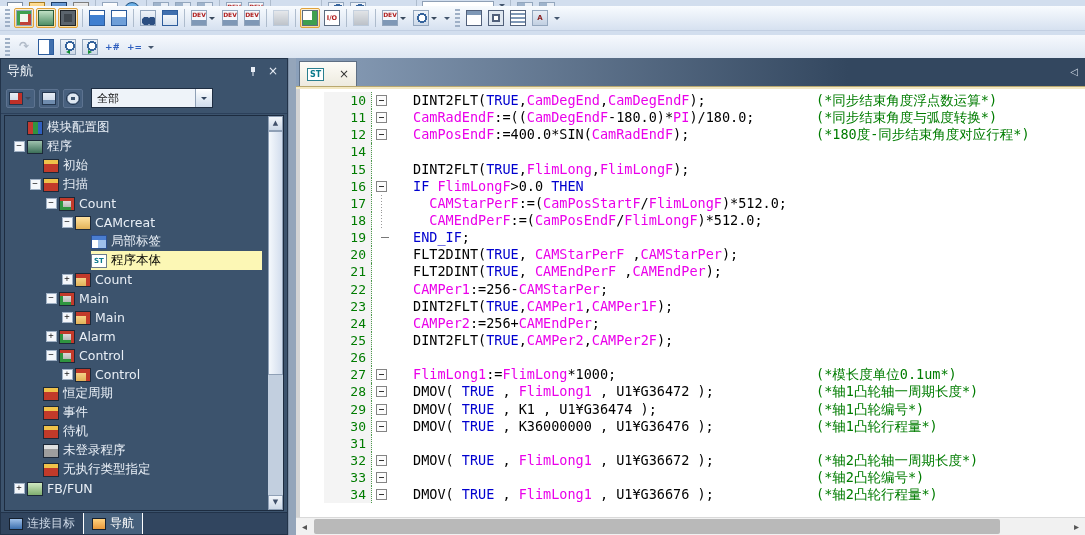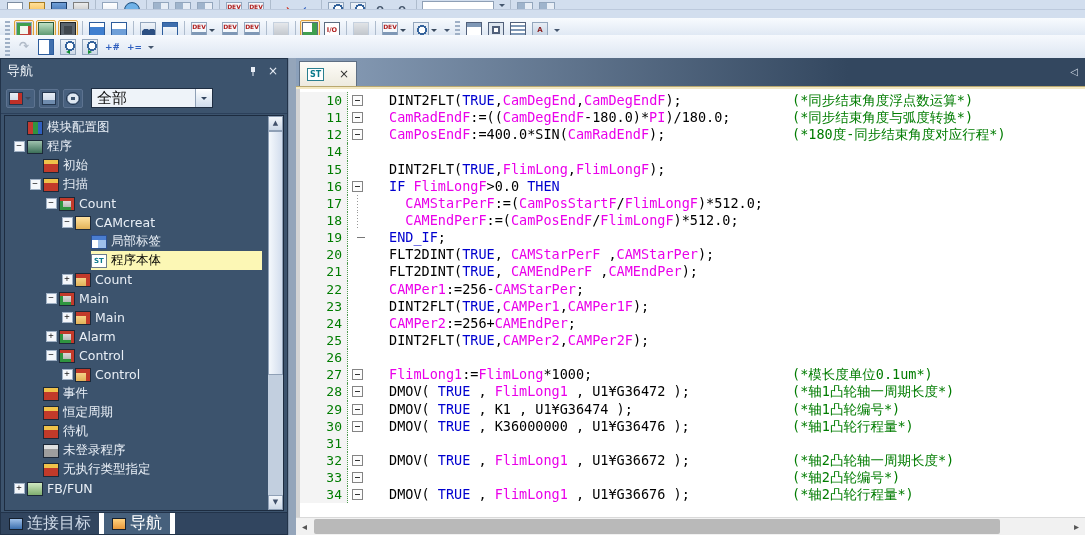--- a/index.html
+++ b/index.html
@@ -3,21 +3,21 @@
 <meta charset="utf-8">
 <style>
   html,body{margin:0;padding:0;}
   body{width:1085px;height:535px;overflow:hidden;font-family:"DejaVu Sans",sans-serif;}
   #screen{position:relative;width:1085px;height:535px;background:#d2deee;overflow:hidden;}
 
   
   .tbrow{position:absolute;left:0;width:100%;display:flex;align-items:center;box-sizing:border-box;}
   #toolbar1{top:0;height:10px;overflow:hidden;background:#d2deee;border-bottom:1px solid #bcc9dc;padding-left:4px;}
   #toolbar1 .tbtn,#toolbar1 .mini-combo{margin-top:10px;}
-  #toolbar2{top:18px;height:25px;background:linear-gradient(#f8fbfe,#d6e1f0);border-bottom:1px solid #c2cfe2;padding-left:2px;}
+  #toolbar2{top:6px;height:25px;background:linear-gradient(#f8fbfe,#d6e1f0);border-bottom:1px solid #c2cfe2;padding-left:2px;}
   #toolbar3{top:35px;height:24px;background:linear-gradient(#f6f9fd,#dde6f2);border-bottom:1px solid #c2cfe2;padding-left:2px;}
   .grip{width:5px;height:18px;margin:0 3px;background:repeating-linear-gradient(180deg,#9fb0c6 0 2px,transparent 2px 4px);flex:none;}
   .sep{width:1px;height:18px;background:#aebccd;margin:0 3px;flex:none;}
   .tbtn{display:flex;align-items:center;padding:1px;border:1px solid transparent;border-radius:2px;margin:0 1px;flex:none;}
   .tbtn.on{background:linear-gradient(#fdf0d4,#f8ddA0);background-color:#fae3ae;border-color:#e0a23c;}
   .tbtn.dis{opacity:.45;}
   .dd{width:0;height:0;border:3px solid transparent;border-top-color:#3a4a5e;margin:3px 1px 0 2px;}
   .tbcaret{width:11px;height:18px;display:flex;align-items:center;justify-content:center;flex:none;}
   .tbcaret .ct{width:0;height:0;border:3px solid transparent;border-top-color:#44566e;margin-top:4px;}
   .mini-combo{height:16px;background:#fff;border:1px solid #8fa0b6;flex:none;margin:0 2px;}
@@ -60,21 +60,21 @@
   #navpanel{position:absolute;left:0;top:58px;width:288px;bottom:0;background:#3c536d;box-sizing:border-box;border:1px solid #223349;}
   .nav-title{height:24px;display:flex;align-items:center;padding:0 6px;color:#f2f6fb;font-size:13px;}
   .nav-title .sp{flex:1;}
   .nav-title .tbx{width:16px;height:16px;display:flex;align-items:center;justify-content:center;color:#e8eef6;font-size:12px;margin-left:4px;}
   .nav-toolbar{height:30px;display:flex;align-items:center;padding:0 5px;border-bottom:1px solid #2c405a;}
   .nbtn{display:flex;align-items:center;padding:2px;border:1px solid #5d7390;border-radius:2px;margin-right:4px;background:#47607e;}
   .ni{width:14px;height:13px;box-sizing:border-box;background:linear-gradient(#e8eef6,#c2d0e2);border:1px solid #24364e;}
   .ni-disp{box-shadow:inset -4px -4px 0 #c03028;}
   .ni-col{box-shadow:inset 0 -4px 0 #6f8cae;}
   .ni-gear{border-radius:50%;background:radial-gradient(circle,#3c536d 2px,#dfe7f0 2px 5px,#8fa3ba 5px);}
-  .nav-combo{flex:none;width:122px;height:20px;background:#eef3f9;border:1px solid #1f2e42;display:flex;align-items:center;font-size:15px;color:#111;padding-left:5px;box-sizing:border-box;margin-left:4px;}
+  .nav-combo{flex:none;width:122px;height:20px;background:#eef3f9;border:1px solid #1f2e42;display:flex;align-items:center;font-size:11px;color:#111;padding-left:5px;box-sizing:border-box;margin-left:4px;}
   .nav-combo .sp{flex:1;}
   .nav-combo .cbtn{width:16px;height:18px;background:linear-gradient(#fdfeff,#cfdcec);border-left:1px solid #8fa0b6;display:flex;align-items:center;justify-content:center;}
   .nav-combo .ct{width:0;height:0;border:3px solid transparent;border-top-color:#33455e;margin-top:3px;}
 
   .treebox{position:absolute;left:3px;right:3px;top:56px;bottom:23px;border:1px solid #1d2c40;background:#3c536d;overflow:hidden;}
   .tree{position:absolute;left:0;top:2px;right:16px;}
   .trow{height:19px;display:flex;align-items:center;font-size:12.5px;color:#e9eff6;white-space:nowrap;}
   .texp{width:16px;height:16px;flex:none;display:flex;align-items:center;justify-content:center;}
   .texp .bx{width:9px;height:9px;background:#f4f7fb;border:1px solid #9fb0c4;font:9px/7px "DejaVu Sans Mono",monospace;color:#222;text-align:center;}
   .tcell{display:flex;align-items:center;padding:1px 3px 1px 0;}
@@ -91,38 +91,38 @@
   .ti-label{background:#fff;box-shadow:inset 0 4px 0 #4a7dd0, inset -8px 0 0 #9fc0ea;border-color:#2c4f8c;}
   .ti-st{background:#fff;color:#0c7a8c;border-color:#6c7c8c;}
   .ti-fbfun{background:linear-gradient(#cfe8c0,#7fae6f);}
 
   .vscroll{position:absolute;right:0;top:0;width:15px;bottom:0;background:#c2cfdf;}
   .vbtn{position:absolute;left:0;width:15px;height:15px;background:linear-gradient(#f2f6fb,#cdd9e8);border:1px solid #8fa0b6;box-sizing:border-box;color:#40506a;font-size:7px;text-align:center;line-height:13px;}
   .vbtn.up{top:0;} .vbtn.down{bottom:0;}
   .vthumb{position:absolute;left:0;width:15px;top:15px;height:62%;background:linear-gradient(90deg,#f4f8fc,#d2dded);border:1px solid #8fa0b6;box-sizing:border-box;}
 
   .nav-tabs{position:absolute;left:0;right:0;bottom:0;height:21px;display:flex;align-items:stretch;background:#31455f;border-top:1px solid #22334a;}
-  .ntab{display:flex;align-items:center;padding:0 8px;font-size:16px;color:#cfdae8;border-right:5px solid #ffffff;}
+  .ntab{display:flex;align-items:center;padding:0 8px;font-size:12px;color:#cfdae8;border-right:1px solid #ffffff;}
   .ntab.active{background:#46607c;color:#fff;}
   .bt{width:14px;height:12px;margin-right:4px;border:1px solid #16202e;box-sizing:border-box;}
   .bt-connect{background:linear-gradient(#9fc0e8,#3c6fae);}
   .bt-nav{background:linear-gradient(#ffd27f,#e8983a);}
 
   
   #splitter{position:absolute;left:288px;top:58px;width:8px;bottom:0;background:#94a5ba;border-left:1px solid #7e90a6;}
 
   
   #editor{position:absolute;left:296px;top:58px;right:0;bottom:0;background:#fff;}
   .tabbar{position:absolute;left:0;top:0;right:0;height:28px;background:linear-gradient(90deg,#8ba0ba,#33475f 70%);display:flex;align-items:flex-end;}
   .tab{height:24px;margin-left:3px;background:linear-gradient(#fdfcf8,#edeade);border:1px solid #5e6f84;border-bottom:none;display:flex;align-items:center;padding:0 7px;font-size:12.5px;color:#111;}
   .tab .sticon{width:17px;height:13px;background:#fff;border:1px solid #2a7f8f;color:#0c7a8c;font:bold 8px/12px "DejaVu Sans",sans-serif;text-align:center;margin-right:5px;box-sizing:border-box;}
   .tab .close{margin-left:10px;color:#333;font-size:12px;}
   .tabscroll{position:absolute;right:4px;top:6px;width:14px;height:16px;color:#cfd8e4;font-size:10px;text-align:center;line-height:16px;}
   .ystrip{position:absolute;left:0;right:0;top:28px;height:3px;background:#f3e8c2;border-top:1px solid #b9a86f;}
-  .codearea{position:absolute;left:0;right:0;top:31px;bottom:17px;background:#fff;border-left:4px solid #d4d4d4;overflow:hidden;padding-top:3px;}
+  .codearea{position:absolute;left:0;right:0;top:31px;bottom:17px;background:#fff;border-left:4px solid #d4d4d4;overflow:hidden;padding-top:3px;padding-left:24px;}
   .crow{position:relative;display:flex;height:17.15px;align-items:center;}
   .ln{width:42px;text-align:right;padding-right:5px;flex:none;align-self:stretch;display:flex;align-items:center;justify-content:flex-end;
       background:#f4f4f4;border-right:1px dotted #4f9a4f;color:#007c00;font:13px/17px "DejaVu Sans Mono",monospace;}
   .fold{width:20px;flex:none;align-self:stretch;position:relative;}
   .fbox{position:absolute;left:4px;top:3px;width:11px;height:11px;border:1px solid #848484;background:#fcfcfc;box-sizing:border-box;}
   .fbox i{position:absolute;left:2px;top:4px;width:5px;height:1px;background:#333;}
   .fend{position:absolute;left:9px;top:8px;width:8px;height:1px;background:#777;}
   .fline{position:absolute;left:9px;top:0;bottom:0;width:1px;background:repeating-linear-gradient(180deg,#999 0 1px,transparent 1px 3px);}
   .codetext{font:13.5px/17.15px "DejaVu Sans Mono",monospace;white-space:pre;padding-left:21px;}
   .tk-p{color:#000;} .tk-k{color:#0000cf;} .tk-v{color:#ea00ea;}
@@ -461,28 +461,28 @@
             </span>
             <span class="tcell">
               <span class="ti ti-blockfolder2"></span>
               <span>Control</span>
             </span>
           </div>
           <div class="trow" style="padding-left: 22px;">
             <span class="texp"></span>
             <span class="tcell">
               <span class="ti ti-exec"></span>
+              <span>恒定周期</span>
+            </span>
+          </div>
+          <div class="trow" style="padding-left: 22px;">
+            <span class="texp"></span>
+            <span class="tcell">
+              <span class="ti ti-exec"></span>
               <span>事件</span>
-            </span>
-          </div>
-          <div class="trow" style="padding-left: 22px;">
-            <span class="texp"></span>
-            <span class="tcell">
-              <span class="ti ti-exec"></span>
-              <span>恒定周期</span>
             </span>
           </div>
           <div class="trow" style="padding-left: 22px; text-align: right;">
             <span class="texp"></span>
             <span class="tcell">
               <span class="ti ti-exec"></span>
               <span>待机</span>
             </span>
           </div>
           <div class="trow" style="padding-left: 22px;">

